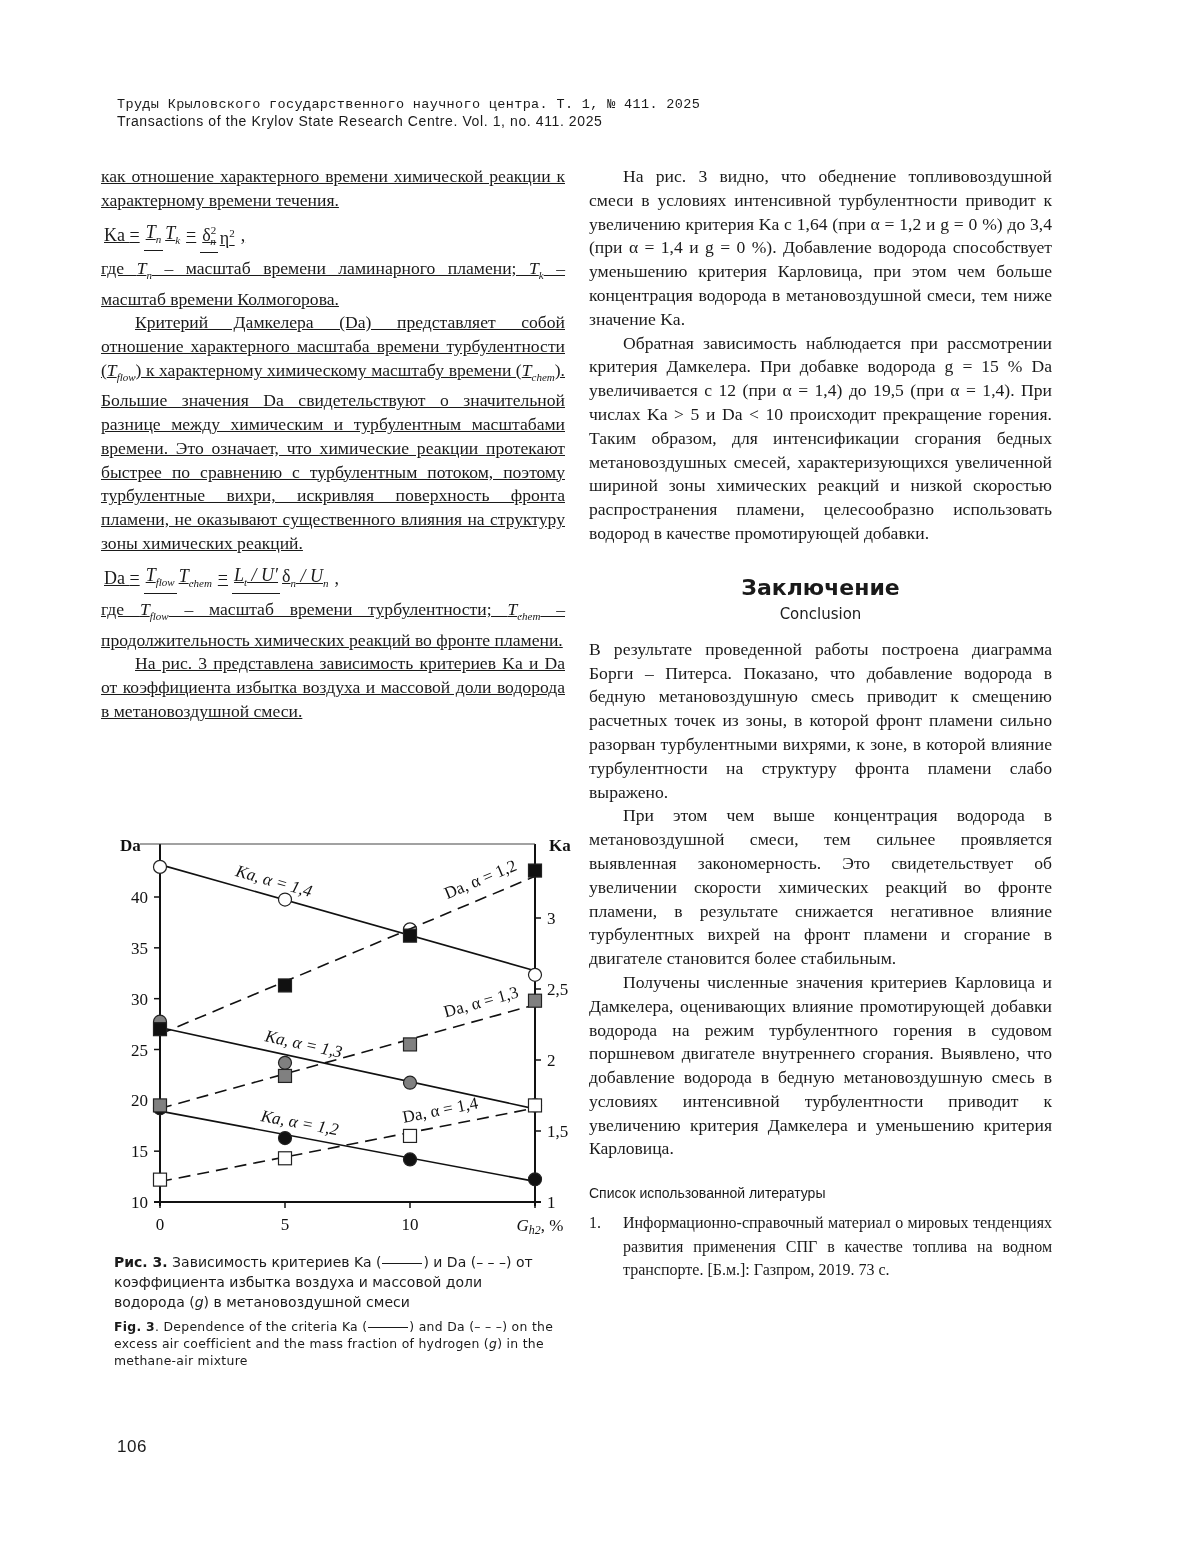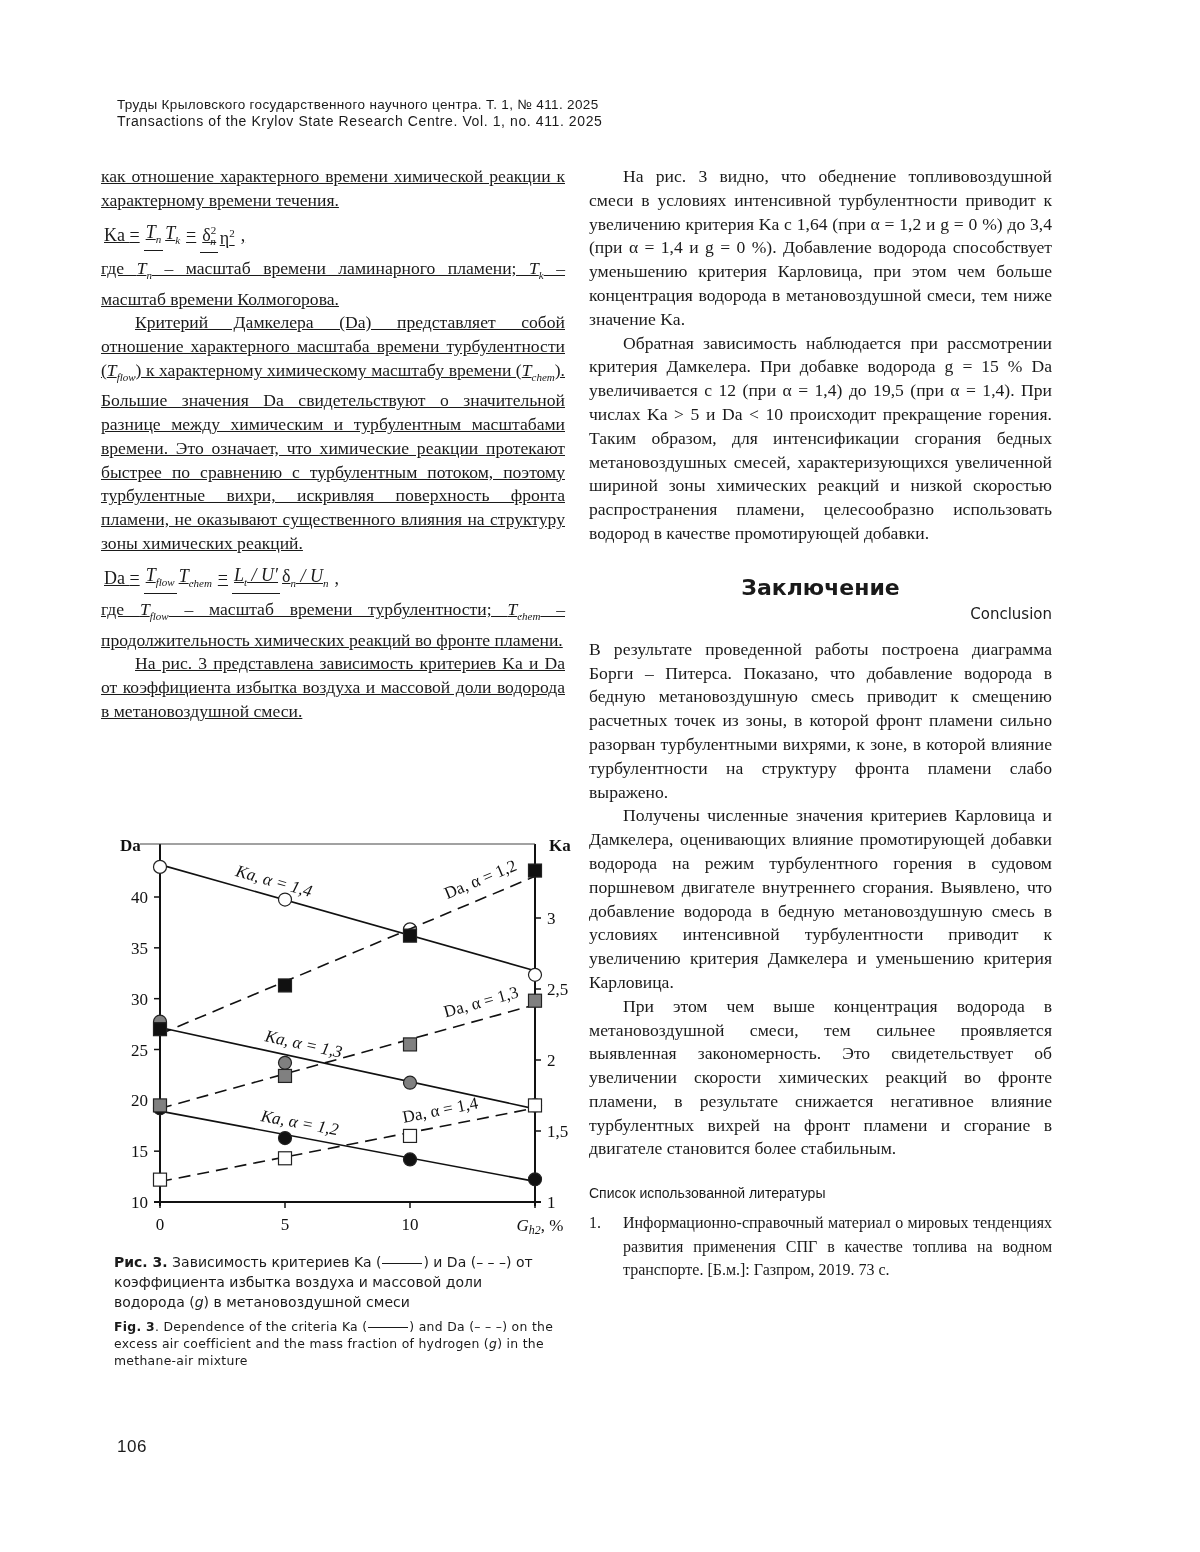--- a/index.html
+++ b/index.html
@@ -1,36 +1,36 @@
 <!DOCTYPE html>
 <html><head>
 <meta charset="utf-8">
 <style>
   html, body { margin: 0; padding: 0; background: #ffffff; }
   body { width: 1200px; height: 1552px; position: relative; color: #1a1a1a; overflow: hidden; }
 
   #header { position: absolute; left: 117px; top: 96px; }
-  #header .ru { font-family: Liberation Sans, sans-serif; font-size: 13.5px; letter-spacing: 0.35px; line-height: 17px; }
+  #header .ru { font-family: Liberation Mono, monospace; font-size: 13.5px; letter-spacing: 0.35px; line-height: 17px; }
   #header .en { font-family: "Liberation Sans", sans-serif; font-size: 14px; letter-spacing: 0.6px; line-height: 16px; }
 
   .col { position: absolute; font-family: "Liberation Serif", serif; font-size: 17.6px; line-height: 23.8px; text-align: justify; }
   #col-left { left: 101px; top: 165px; width: 464px; text-decoration: underline; }
   #col-right { left: 589px; top: 165px; width: 463px; }
   .col p { margin: 0; }
   .col p.ind { text-indent: 34px; }
   .formula { display: flex; align-items: center; margin: 6px 0 4px 3px; font-family: "Liberation Serif", serif; font-size: 18px; }
   .frac { display: inline-flex; flex-direction: row; align-items: center; margin: 0 4px; }
   .frac .num { border-bottom: 1px solid #1a1a1a; padding: 0 2px; line-height: 22px; }
   .frac .den { line-height: 24px; padding: 0 2px; }
   .i { font-style: italic; }
   sub { font-size: 11px; font-style: italic; }
   sup { font-size: 11px; }
 
   h2.conc { font-family: "DejaVu Sans", sans-serif; font-weight: bold; font-size: 22px; margin: 28px 0 0 0; line-height: 28px; text-align: center; }
-  .subhead { font-family: "DejaVu Sans", sans-serif; font-size: 15px; margin: 2px 0 14px 0; line-height: 20px; text-align: right; }
+  .subhead { font-family: "DejaVu Sans", sans-serif; font-size: 15px; margin: 2px 0 14px 0; line-height: 20px; text-align: center; }
   h2.refs { font-family: Liberation Sans, sans-serif; font-weight: normal; font-size: 14px; margin: 18px 0 4px 0; line-height: 28px; text-align: left; }
   .ref { display: flex; font-size: 16px; line-height: 23.6px; }
   .ref .num { width: 34px; flex: none; }
   .ref .txt { flex: 1; text-align: justify; }
 
   #figure { position: absolute; left: 114px; top: 830px; width: 480px; height: 420px; }
   #caption { position: absolute; left: 114px; top: 1252px; width: 440px; }
   #caption .ru { font-family: "DejaVu Sans", sans-serif; font-size: 14px; line-height: 20px; }
   #caption .en { font-family: "DejaVu Sans", sans-serif; font-size: 12.4px; line-height: 17px; margin-top: 6px; letter-spacing: 0.3px; }
   #caption b { font-weight: bold; }
@@ -169,22 +169,22 @@
   <div class="ru"><b>Рис. 3.</b><span> Зависимость критериев Ka (</span><span class="solid-sample"></span><span>) и Da (– – –) от коэффициента избытка воздуха и массовой доли водорода (</span><i>g</i><span>) в метановоздушной смеси</span></div>
   <div class="en"><b>Fig. 3</b><span>. Dependence of the criteria Ka (</span><span class="solid-sample"></span><span>) and Da (– – –) on the excess air coefficient and the mass fraction of hydrogen (</span><i>g</i><span>) in the methane-air mixture</span></div>
 </div>
 
 <div id="col-right" class="col">
   <p class="ind">На рис. 3 видно, что обеднение топливовоздушной смеси в условиях интенсивной турбулентности приводит к увеличению критерия Ka с 1,64 (при α = 1,2 и g = 0 %) до 3,4 (при α = 1,4 и g = 0 %). Добавление водорода способствует уменьшению критерия Карловица, при этом чем больше концентрация водорода в метановоздушной смеси, тем ниже значение Ka.</p>
   <p class="ind">Обратная зависимость наблюдается при рассмотрении критерия Дамкелера. При добавке водорода g = 15 % Da увеличивается с 12 (при α = 1,4) до 19,5 (при α = 1,4). При числах Ka &gt; 5 и Da &lt; 10 происходит прекращение горения. Таким образом, для интенсификации сгорания бедных метановоздушных смесей, характеризующихся увеличенной шириной зоны химических реакций и низкой скоростью распространения пламени, целесообразно использовать водород в качестве промотирующей добавки.</p>
   <h2 class="conc">Заключение</h2>
   <div class="subhead">Conclusion</div>
   <p>В результате проведенной работы построена диаграмма Борги – Питерса. Показано, что добавление водорода в бедную метановоздушную смесь приводит к смещению расчетных точек из зоны, в которой фронт пламени сильно разорван турбулентными вихрями, к зоне, в которой влияние турбулентности на структуру фронта пламени слабо выражено.</p>
+  <p class="ind">При этом чем выше концентрация водорода в метановоздушной смеси, тем сильнее проявляется выявленная закономерность. Это свидетельствует об увеличении скорости химических реакций во фронте пламени, в результате снижается негативное влияние турбулентных вихрей на фронт пламени и сгорание в двигателе становится более стабильным.</p>
   <p class="ind">Получены численные значения критериев Карловица и Дамкелера, оценивающих влияние промотирующей добавки водорода на режим турбулентного горения в судовом поршневом двигателе внутреннего сгорания. Выявлено, что добавление водорода в бедную метановоздушную смесь в условиях интенсивной турбулентности приводит к увеличению критерия Дамкелера и уменьшению критерия Карловица.</p>
-  <p class="ind">При этом чем выше концентрация водорода в метановоздушной смеси, тем сильнее проявляется выявленная закономерность. Это свидетельствует об увеличении скорости химических реакций во фронте пламени, в результате снижается негативное влияние турбулентных вихрей на фронт пламени и сгорание в двигателе становится более стабильным.</p>
   <h2 class="refs">Список использованной литературы</h2>
   <div class="ref">
     <span class="num">1.</span>
     <span class="txt">Информационно-справочный материал о мировых тенденциях развития применения СПГ в качестве топлива на водном транспорте. [Б.м.]: Газпром, 2019. 73 с.</span>
   </div>
 </div>
 
 <div id="page-number">106</div>
 
 </body></html>

